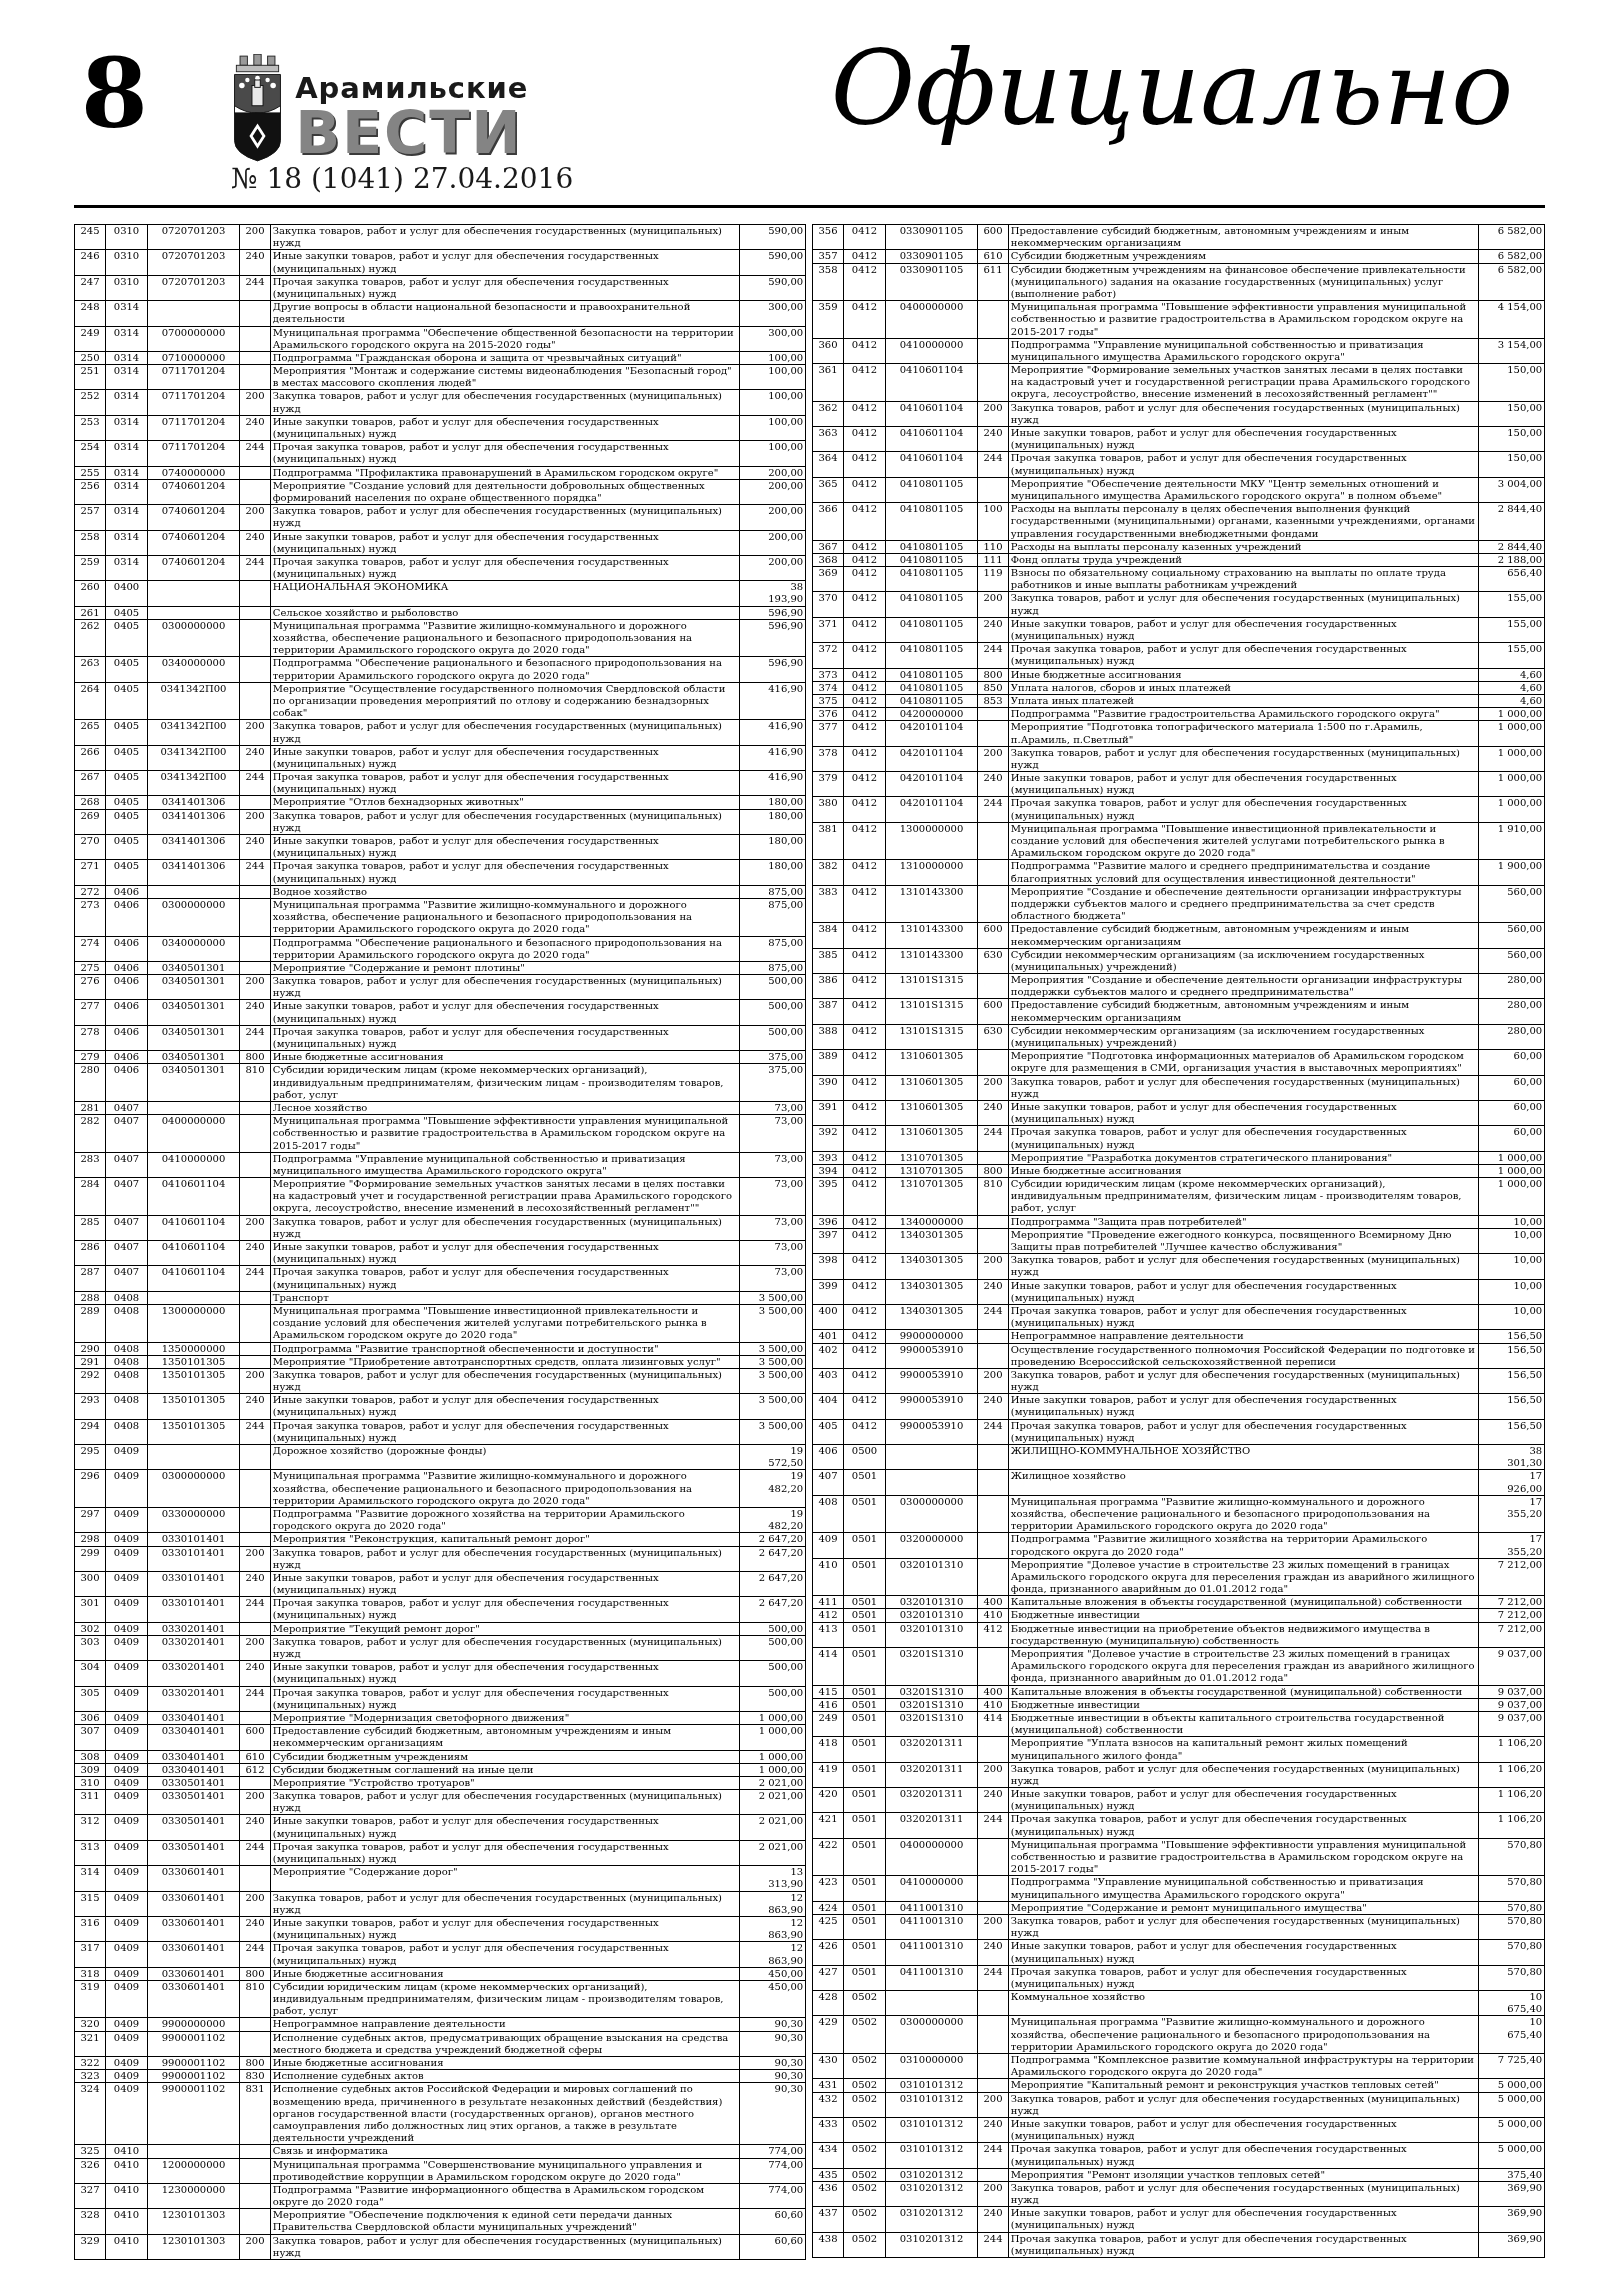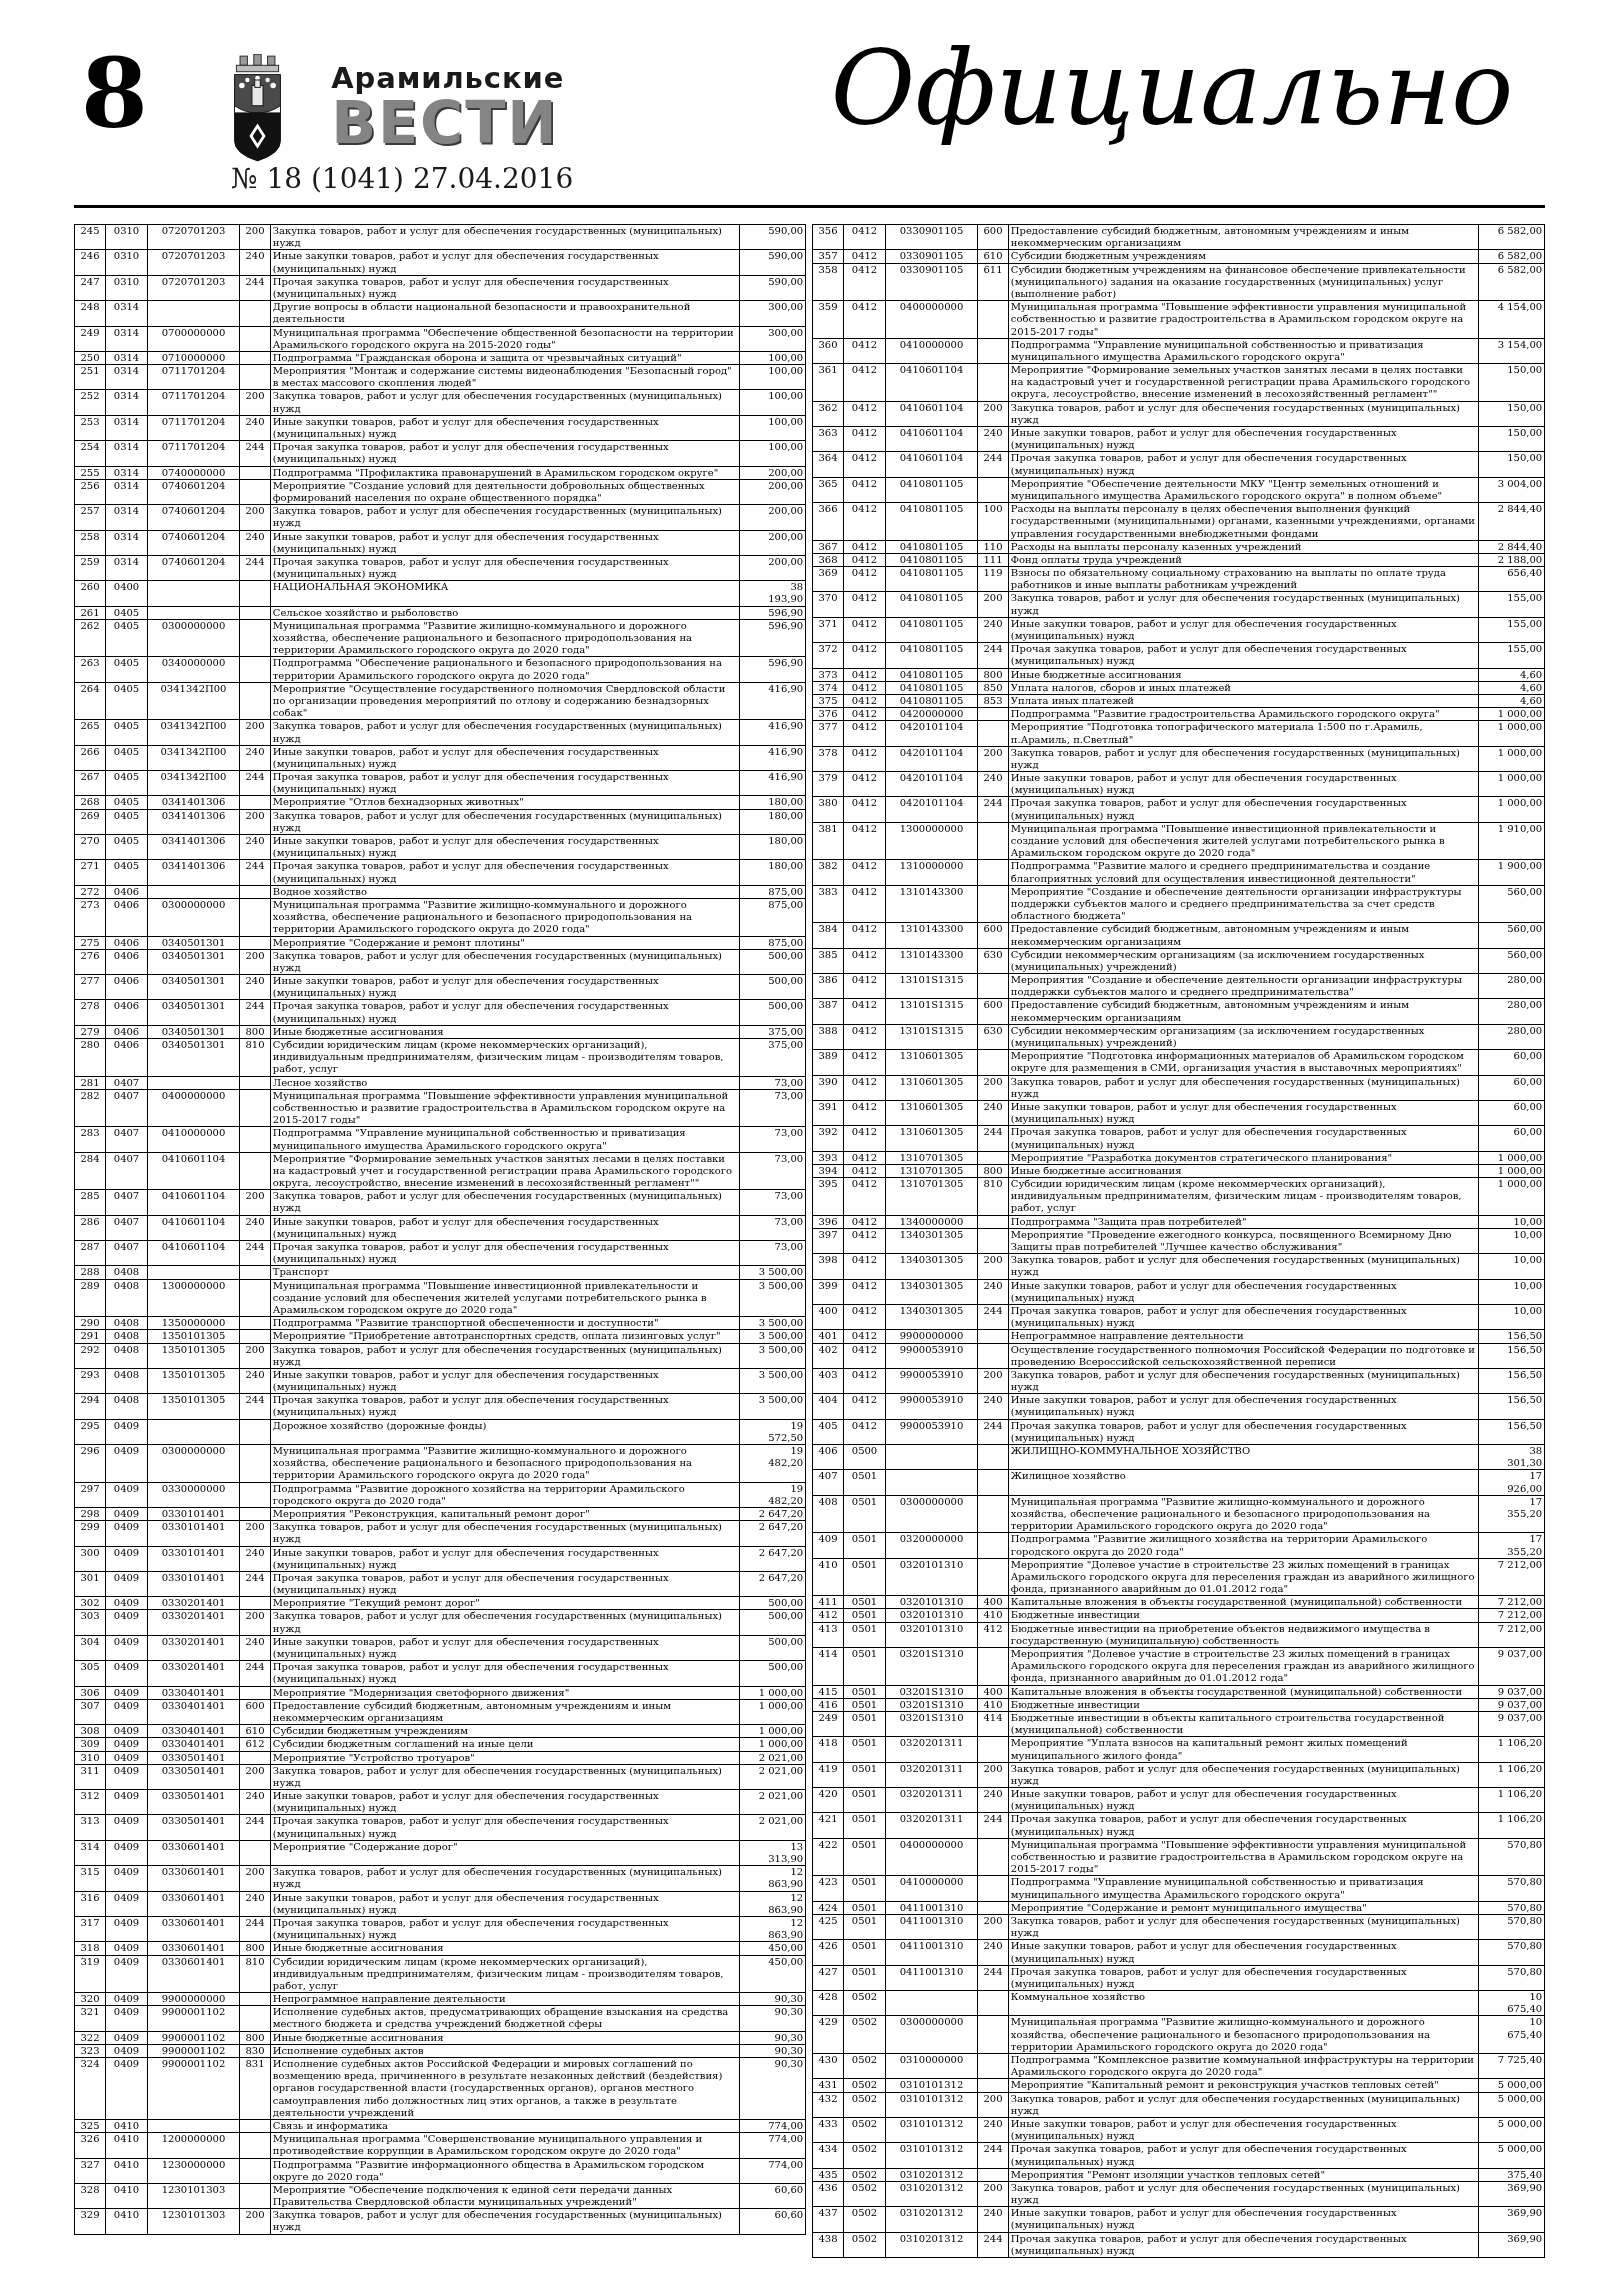--- a/index.html
+++ b/index.html
@@ -1,21 +1,21 @@
 <!DOCTYPE html>
 <html style="font-size:14.8px"><head>
 <meta charset="utf-8">
 <style>
   html,body{margin:0;padding:0;background:#e8e8e8;}
   .page{position:relative;width:1619px;height:2290px;background:#ffffff;color:#000;
         font-family:"DejaVu Serif",serif;overflow:hidden;}
   
   .page-num{position:absolute;left:81px;top:37px;font-size:96px;font-weight:bold;
             font-family:"DejaVu Serif",serif;}
-  .masthead{position:absolute;left:229px;top:54px;display:flex;align-items:center;gap:36px;}
+  .masthead{position:absolute;left:229px;top:54px;display:flex;align-items:flex-end;}
   .coa{width:57px;height:109px;}
   .logo-text{margin-left:9.2px;}
   .logo-top{font-family:"DejaVu Sans",sans-serif;font-weight:bold;font-size:29px;
             letter-spacing:0.9px;color:#1a1a1a;line-height:1;}
   .logo-main{font-family:"DejaVu Sans",sans-serif;font-weight:bold;font-size:59px;
              letter-spacing:1.8px;color:#848484;line-height:1.02;
              text-shadow:1.8px 1.8px 0 #3a3a3a;}
   .issue{position:absolute;left:231px;top:162px;font-size:28px;color:#1a1a1a;}
   .section-title{position:absolute;left:812px;top:28px;width:720px;text-align:center;
                  font-size:103px;font-style:italic;font-family:"DejaVu Serif",serif;
@@ -305,20 +305,28 @@
         </tr>
         <tr>
           <td class="c-num">273</td>
           <td class="c-rz">0406</td>
           <td class="c-csr">0300000000</td>
           <td class="c-vr"></td>
           <td class="c-desc">Муниципальная программа "Развитие жилищно-коммунального и дорожного хозяйства, обеспечение рационального и безопасного природопользования на территории Арамильского городского округа до 2020 года"</td>
           <td class="c-amt">875,00</td>
         </tr>
         <tr>
+          <td class="c-num">274</td>
+          <td class="c-rz">0406</td>
+          <td class="c-csr">0340000000</td>
+          <td class="c-vr"></td>
+          <td class="c-desc">Подпрограмма "Обеспечение рационального и безопасного природопользования на территории Арамильского городского округа до 2020 года"</td>
+          <td class="c-amt">875,00</td>
+        </tr>
+        <tr>
           <td class="c-num">275</td>
           <td class="c-rz">0406</td>
           <td class="c-csr">0340501301</td>
           <td class="c-vr"></td>
           <td class="c-desc">Мероприятие "Содержание и ремонт плотины"</td>
           <td class="c-amt">875,00</td>
         </tr>
         <tr>
           <td class="c-num">276</td>
           <td class="c-rz">0406</td>

